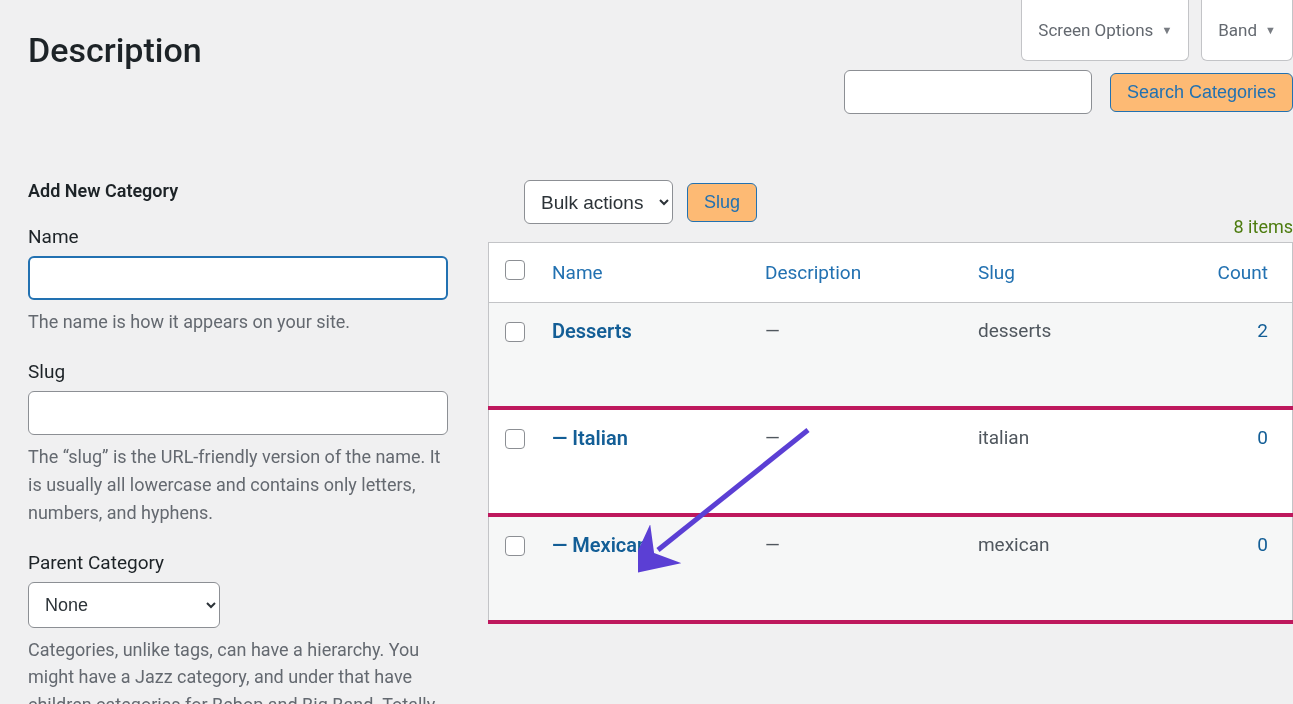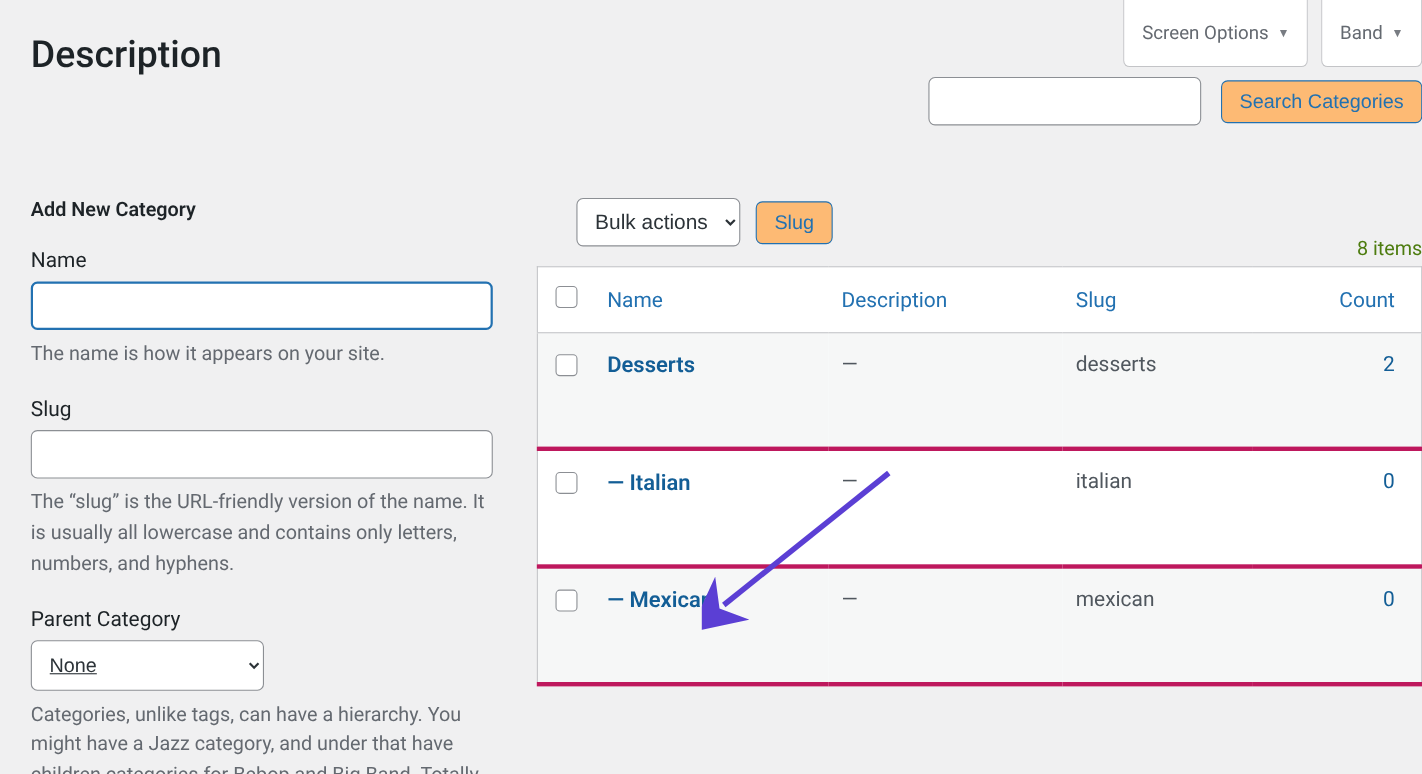--- a/index.html
+++ b/index.html
@@ -54,22 +54,22 @@
   .form-field label { display: block; font-size: 19px; color:#1d2327; margin-bottom: 8px; font-weight: 400; }
   .form-field input[type=text] {
     width: 100%; max-width: 420px; height: 44px;
     border: 1px solid #8c8f94; border-radius: 6px; padding: 4px 10px; font-size: 17px;
     background: #fff;
   }
   .form-field input[type=text].focused {
     border: 2px solid #2271b1; outline: none;
   }
   .form-field select {
-    width: 212px; height: 46px; border: 1px solid #8c8f94; border-radius: 6px;
-    padding: 4px 12px; font-size: 18px; background: #fff; color:#2c3338;text-decoration:underline;
+    width: 192px; height: 46px; border: 1px solid #8c8f94; border-radius: 6px;
+    padding: 4px 12px; font-size: 18px; background: #fff; color:#2c3338;
   }
   .help { color: #646970; font-size: 18px; line-height: 1.55; margin-top: 8px; max-width: 418px; }
 
   
   .list-toolbar { display:flex; align-items:center; gap:14px; margin-bottom: 18px; padding-left: 36px; }
   .bulk-select {
     height: 44px; border: 1px solid #8c8f94; border-radius: 6px; padding: 4px 12px;
     font-size: 19px; background: #fff; color:#2c3338;
   }
   .item-count { position:absolute; right:0; top:8px; font-size:18px; color:#4d7c0f;margin-top:28px; }

